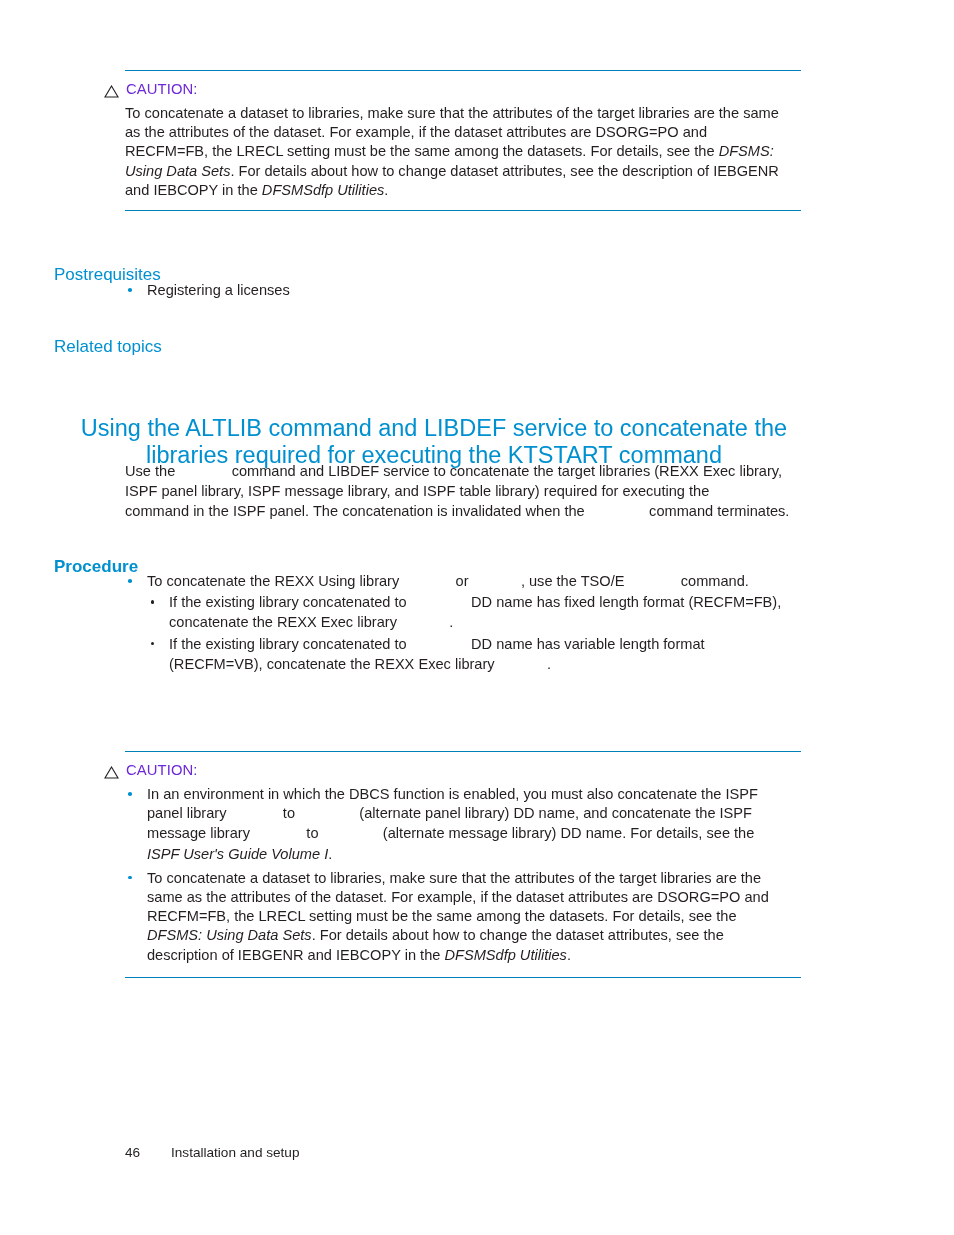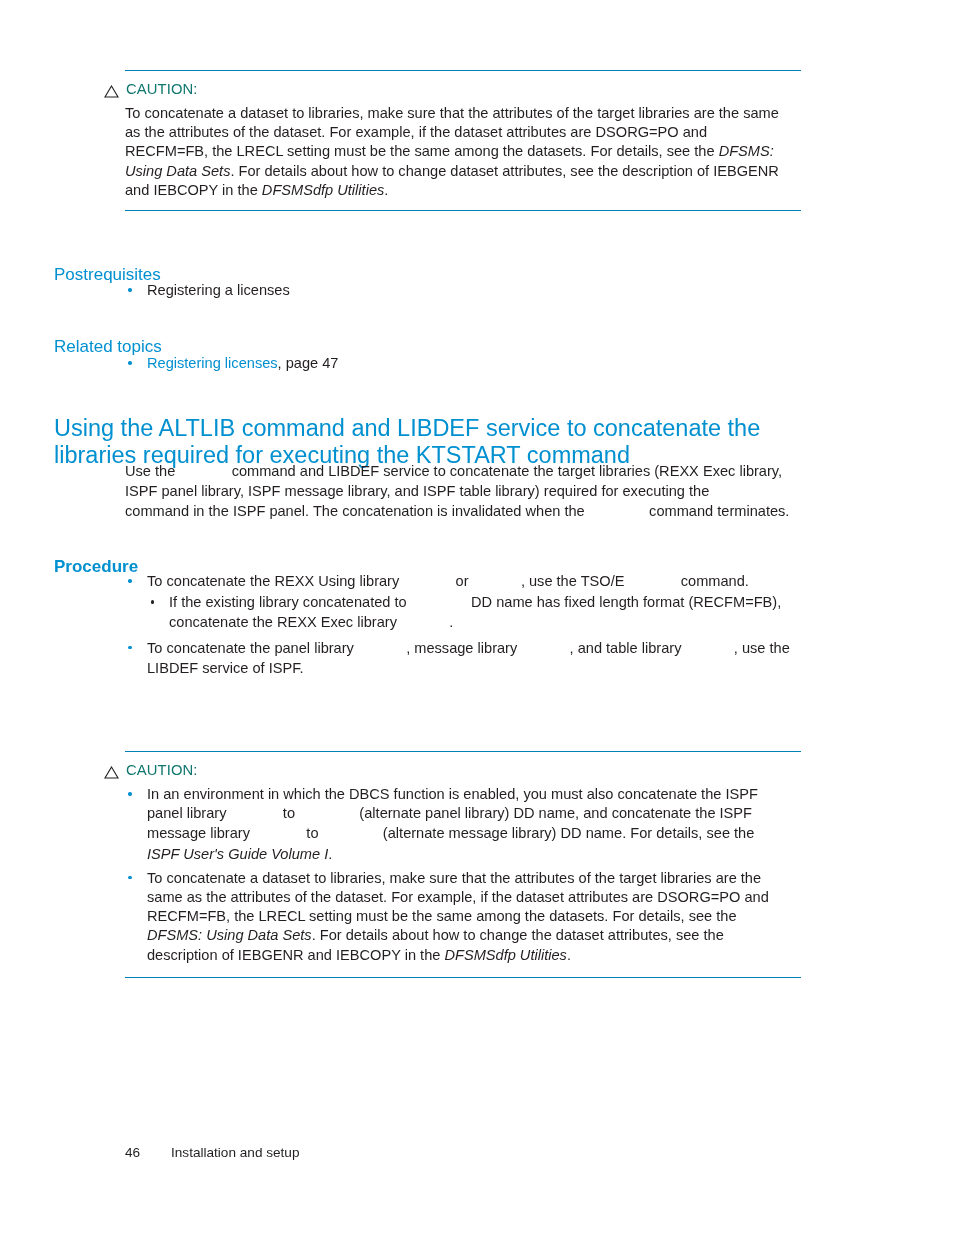--- a/index.html
+++ b/index.html
@@ -70,21 +70,21 @@
   }
   .tri {
     display: inline-block;
     width: 15px;
     height: 13px;
     flex: 0 0 auto;
     position: relative;
     top: 1px;
   }
   .caution-label {
-    color: #0f766e;
+    color: #6d28d9;
     font-size: 14.8px;
     letter-spacing: .1px;
   }
   .caution-body {
     margin-left: 21px;
     margin-top: 5px;
     width: 655px;
   }
 
   
@@ -97,20 +97,21 @@
     font-weight: 400;
   }
   .h-chapter {
     position: absolute;
     left: 54px;
     width: 760px;
     color: #0090d0;
     font-size: 23.5px;
     line-height: 27px;
     font-weight: 400;
+    text-align: center;
   }
 
   
   ul.lvl1, ul.lvl2 {
     list-style: none;
     margin: 0;
     padding: 0;
   }
   ul.lvl1 > li {
     position: relative;
@@ -187,55 +188,47 @@
   <div class="body-col" style="top:281px;">
     <ul class="lvl1">
       <li>
         <span class="bullet"></span>
         <span class="p">Registering a licenses</span>
       </li>
     </ul>
   </div>
 
   <h2 class="h-section" style="top:322px;">Related topics</h2>
-  <div class="body-col" style="top:354px;">
-    <ul class="lvl1">
-      <li>
-        <span class="bullet"></span>
-        <span class="p"><a class="link">Registering licenses</a><span>, page 47</span></span>
-      </li>
-    </ul>
-  </div>
 
   <h1 class="h-chapter" style="top:399px;">Using the ALTLIB command and LIBDEF service to concatenate the libraries required for executing the KTSTART command</h1>
 
   <div class="body-col" style="top:462px; width:672px;">
     <p class="p"><span>Use the </span><span class="code">ALTLIB</span><span> command and LIBDEF service to concatenate the target libraries (REXX Exec library, ISPF panel library, ISPF message library, and ISPF table library) required for executing the </span><span class="code">KTSTART</span><span> command in the ISPF panel. The concatenation is invalidated when the </span><span class="code">KTSTART</span><span> command terminates.</span></p>
   </div>
 
   <h2 class="h-section" style="top:542px;font-weight:bold;">Procedure</h2>
   <div class="body-col" style="top:572px; width:674px;">
     <ul class="lvl1">
 
       <li>
         <span class="bullet"></span>
         <p class="p"><span>To concatenate the REXX Using library </span><span class="code">KTLIBF</span><span> or </span><span class="code">KTLIBV</span><span>, use the TSO/E </span><span class="code">ALTLIB</span><span> command.</span></p>
 
         <ul class="lvl2">
           <li>
             <span class="bullet"></span>
             <p class="p"><span>If the existing library concatenated to </span><span class="code">SYSEXEC</span><span> DD name has fixed length format (RECFM=FB), concatenate the REXX Exec library </span><span class="code">KTLIBF</span><span>.</span></p>
           </li>
+          <li>
+            <span class="bullet"></span>
+            <p class="p"><span>If the existing library concatenated to </span><span class="code">SYSEXEC</span><span> DD name has variable length format (RECFM=VB), concatenate the REXX Exec library </span><span class="code">KTLIBV</span><span>.</span></p>
+          </li>
         </ul>
       </li>
 
-      <li style="margin-top:5px;">
-        <span class="bullet"></span>
-        <p class="p"><span>To concatenate the panel library </span><span class="code">KTPENU</span><span>, message library </span><span class="code">KTMENU</span><span>, and table library </span><span class="code">KTTLIB</span><span>, use the LIBDEF service of ISPF.</span></p>
-      </li>
 
     </ul>
   </div>
 
   <div class="caution" style="top:751px;">
     <div class="rule top"></div>
     <div class="caution-head">
       <span class="tri">
         <svg width="15" height="13" viewBox="0 0 15 13" aria-hidden="true">
           <path d="M7.5 1 L14 12 L1 12 Z" fill="none" stroke="#231f20" stroke-width="1.1"></path>

